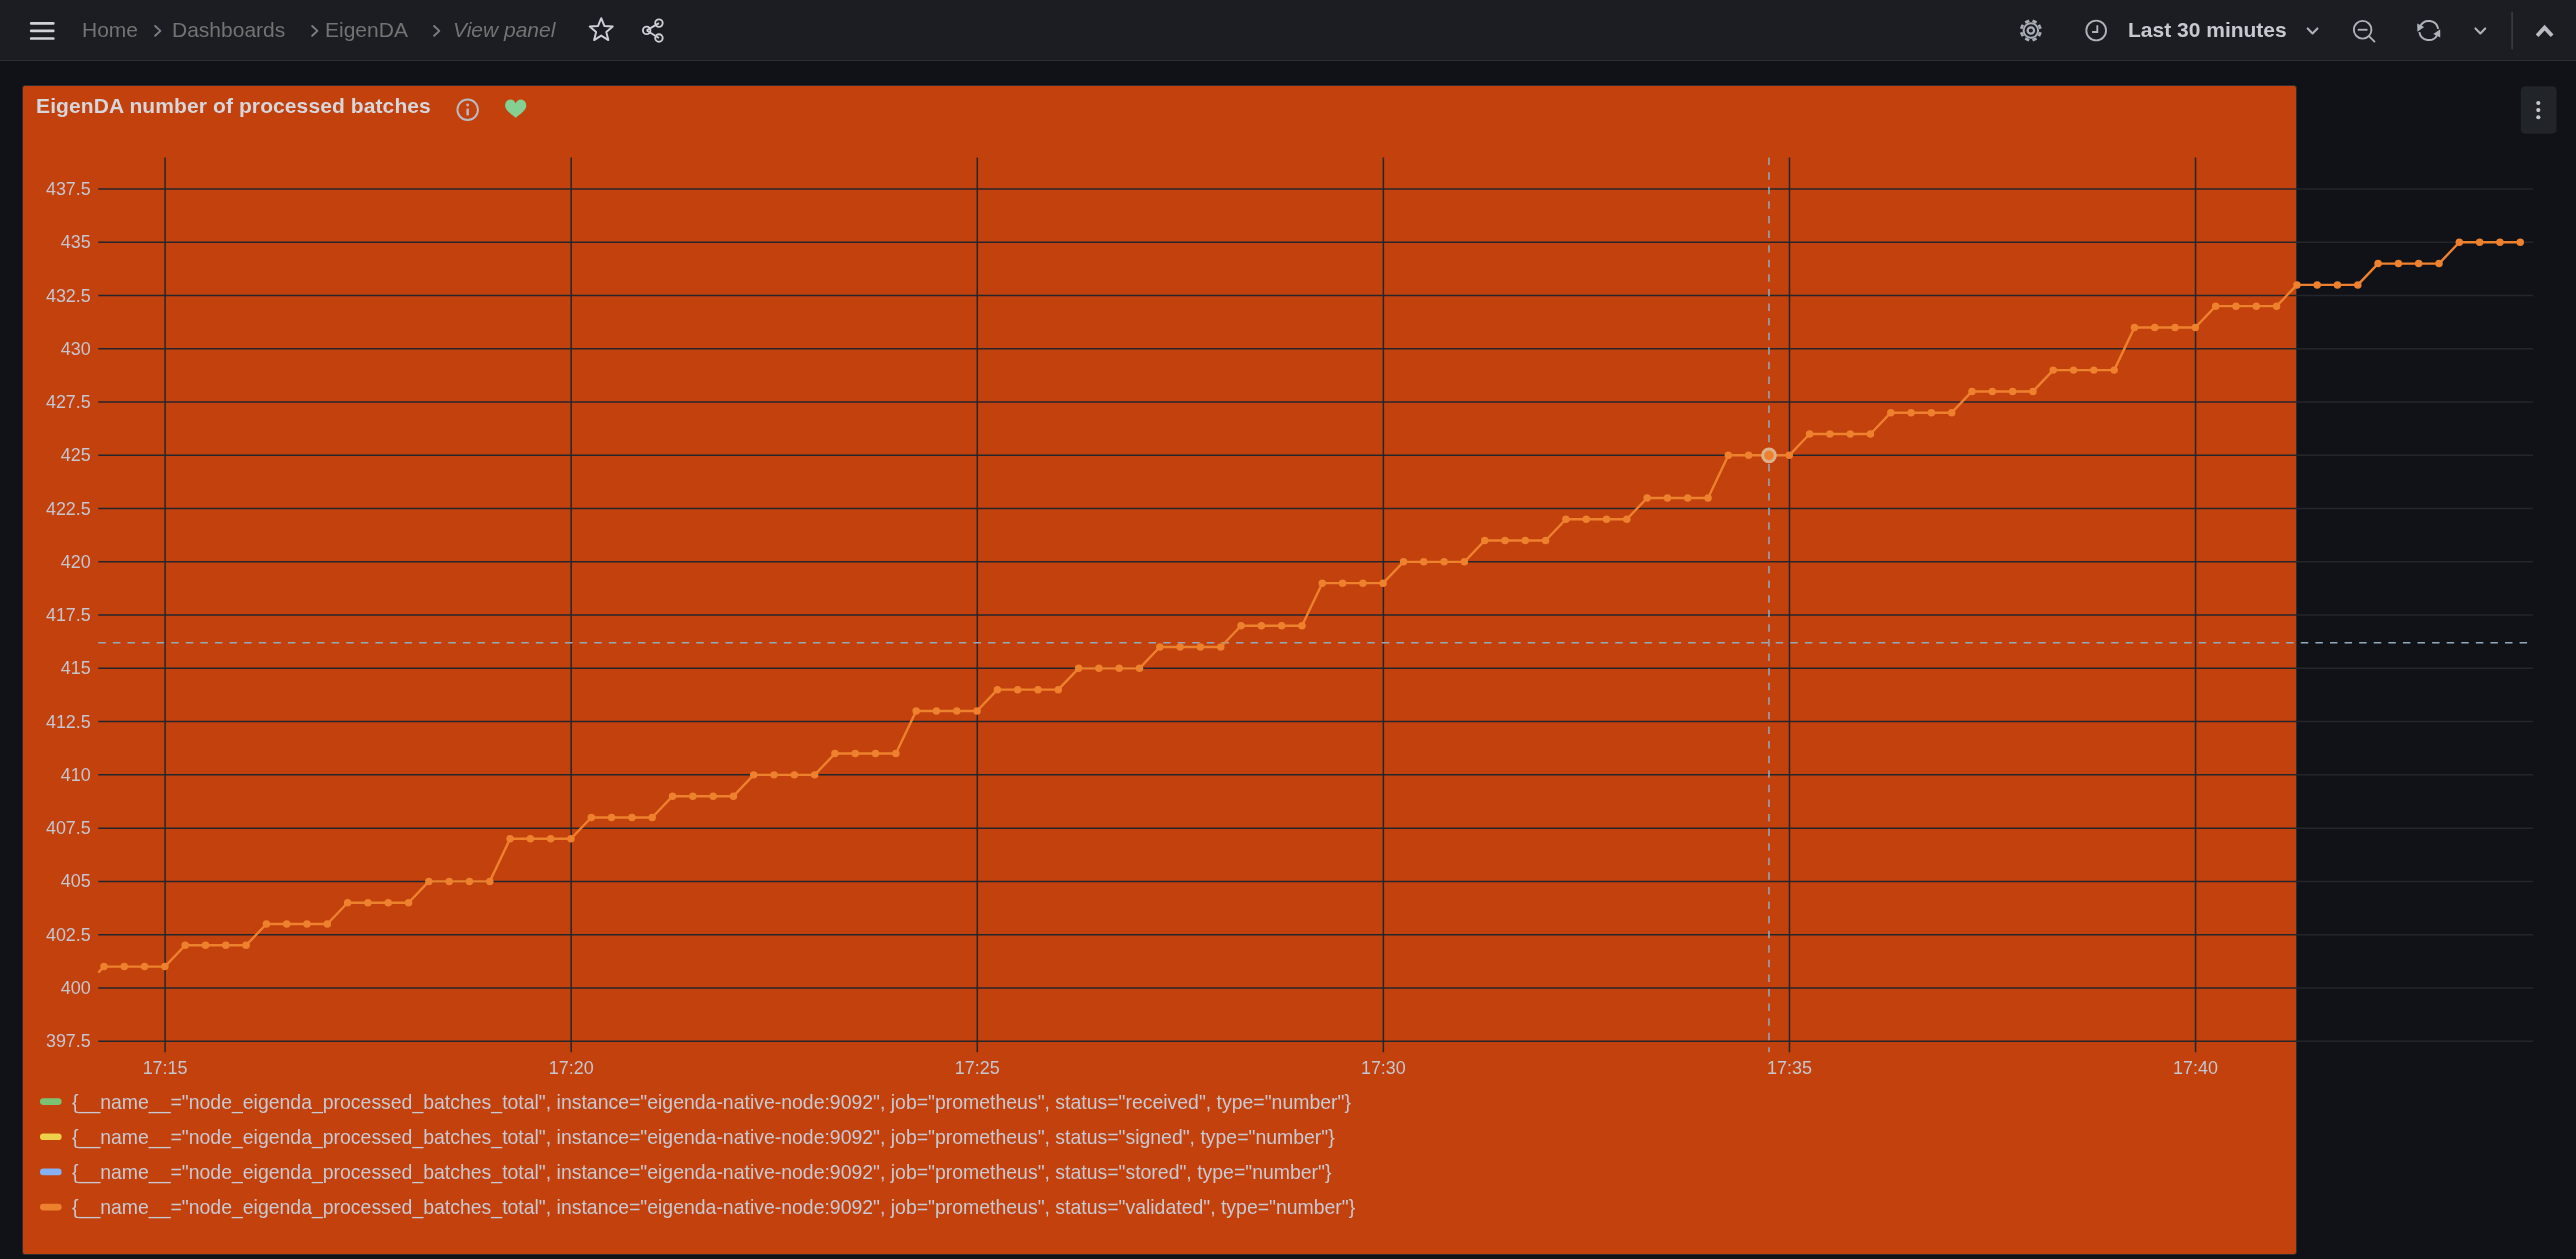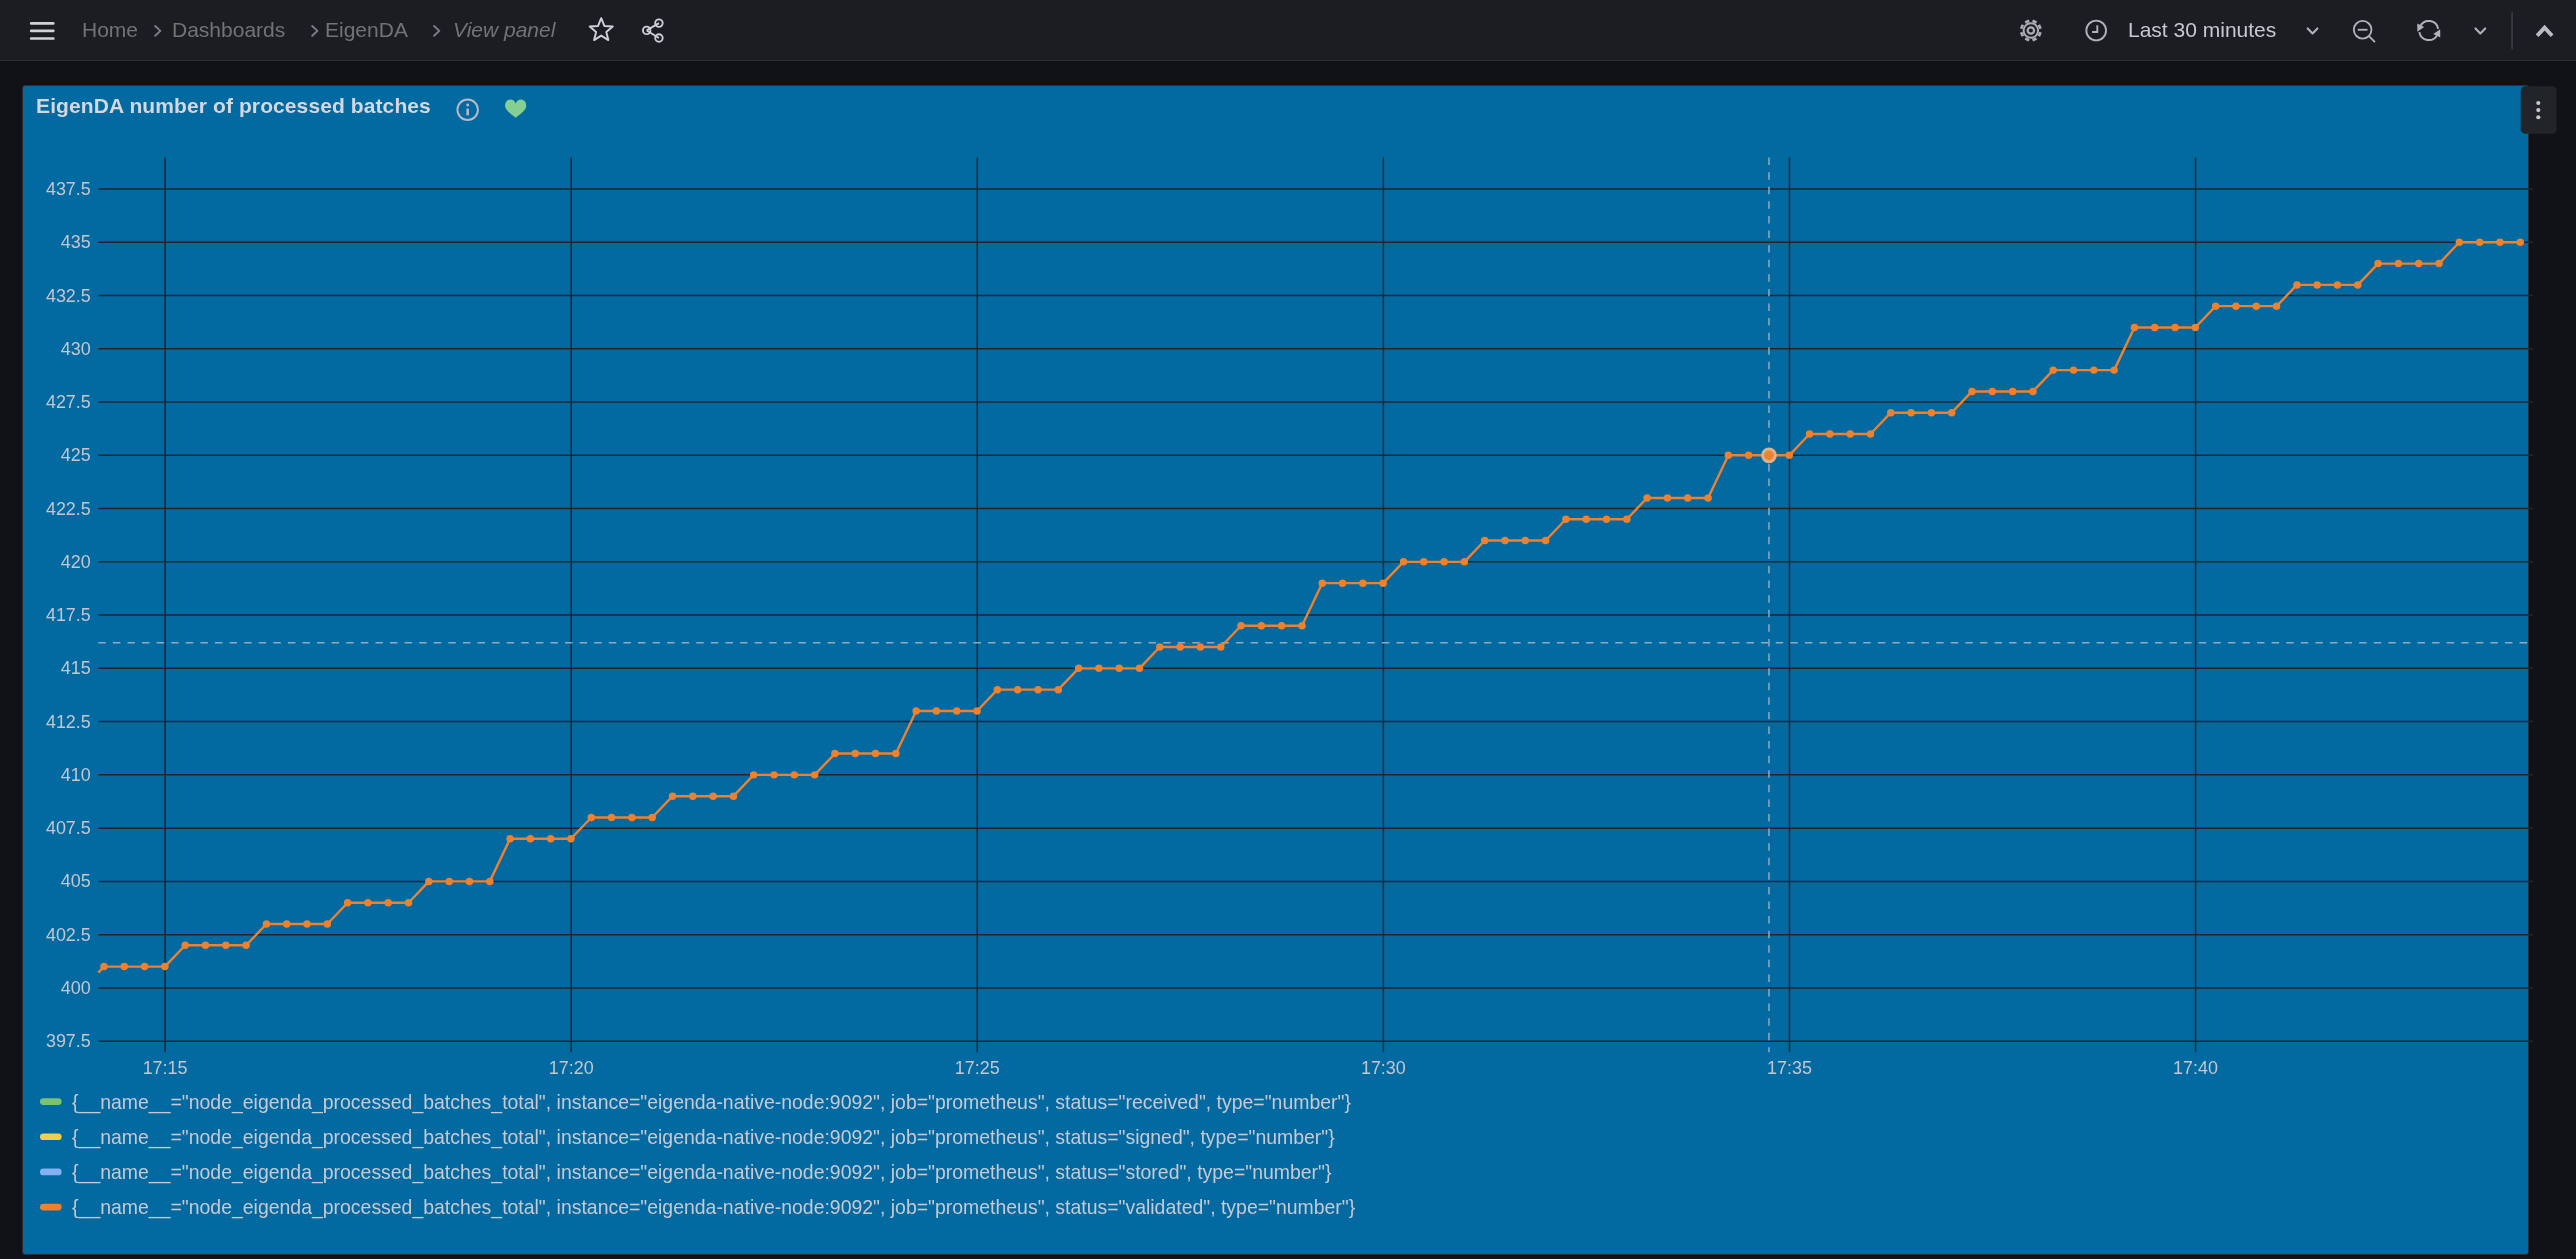--- a/index.html
+++ b/index.html
@@ -4,22 +4,22 @@
 <style>
   * { margin:0; padding:0; box-sizing:border-box; }
   html,body { width:2576px; height:1260px; background:#111218; overflow:hidden;
                font-family:"Liberation Sans", sans-serif; }
   #page { position:relative; width:2576px; height:1260px; transform:translateZ(0); }
   .abs { position:absolute; }
   #topbar { position:absolute; left:0; top:0; width:2576px; height:61px;
              background:#1b1d22; border-bottom:1.5px solid #2c2e33; }
   .crumb { position:absolute; top:0; height:59px; line-height:59px; font-size:21px; color:#737373; }
   .dim { color:#737373;font-style:italic; }
-  #panel { position:absolute; left:22.4px; top:85px; width:2507px; height:1170px;
-            background:#0369a1; border:1.5px solid #2a2d32; border-radius:3px; }
+  #panel { position:absolute; left:22.4px; top:85px; width:2275px; height:1170px;
+            background:#c2410c; border:1.5px solid #2a2d32; border-radius:3px; }
   #ptitle { position:absolute; left:12.7px; top:7.5px; font-size:21px; font-weight:bold;
              color:#d6d7dd; letter-spacing:0.1px; }
   svg text { font-family:"Liberation Sans", sans-serif; font-size:24px; fill:#c5c6cf; }
   svg text.lgt { fill:#c8c9d2; font-size:26px; }
 </style>
 </head>
 <body>
 <div id="page">
   <div id="topbar">
     <svg class="abs" style="left:0;top:0" width="673" height="61" viewBox="0 0 900 81">
@@ -68,21 +68,21 @@
       <g fill="none" stroke="#aeb2bb" stroke-width="2.7">
           <path d="M 3235.6 34.7 A 12.8 12.8 0 0 1 3259.6 38.3"></path>
           <path d="M 3258.4 46.3 A 12.8 12.8 0 0 1 3234.4 42.7"></path>
         </g>
         <polygon points="3231.7,42.3 3240.9,35.7 3231.6,31.0" fill="#aeb2bb"></polygon>
         <polygon points="3262.3,38.7 3253.1,45.3 3262.4,50.0" fill="#aeb2bb"></polygon>
       <polyline points="3309.5,37.8 3316,44.4 3322.5,37.8" fill="none" stroke="#aeb2bb" stroke-width="2.8" stroke-linecap="round" stroke-linejoin="round"></polyline>
       <line x1="3358.5" y1="15.5" x2="3358.5" y2="65.5" stroke="#3c3f45" stroke-width="2"></line>
       <polyline points="3392,47.5 3402,36.7 3412,47.5" fill="none" stroke="#b9bcc4" stroke-width="5.2" stroke-linecap="butt" stroke-linejoin="miter"></polyline>
     </svg>
-    <div class="crumb" style="left:2128px; color:#c7c9d1; font-weight:normal; font-size:21px">Last 30 minutes</div>
+    <div class="crumb" style="left:2128px; color:#c7c9d1; font-weight:bold; font-size:21px">Last 30 minutes</div>
   </div>
 
   <div id="panel">
     <div id="ptitle">EigenDA number of processed batches</div>
     <svg class="abs" style="left:-1.5px;top:-1.5px" width="2535" height="1170" viewBox="30 113 3389 1564">
       <g stroke="#b9bac4" fill="none">
           <circle cx="625.8" cy="146" r="13.7" stroke-width="2.6"></circle>
           <line x1="625.8" y1="144.5" x2="625.8" y2="153.5" stroke-width="3.4"></line>
           <line x1="625.8" y1="139.4" x2="625.8" y2="139.8" stroke-width="3.8" stroke-linecap="round"></line>
         </g>

